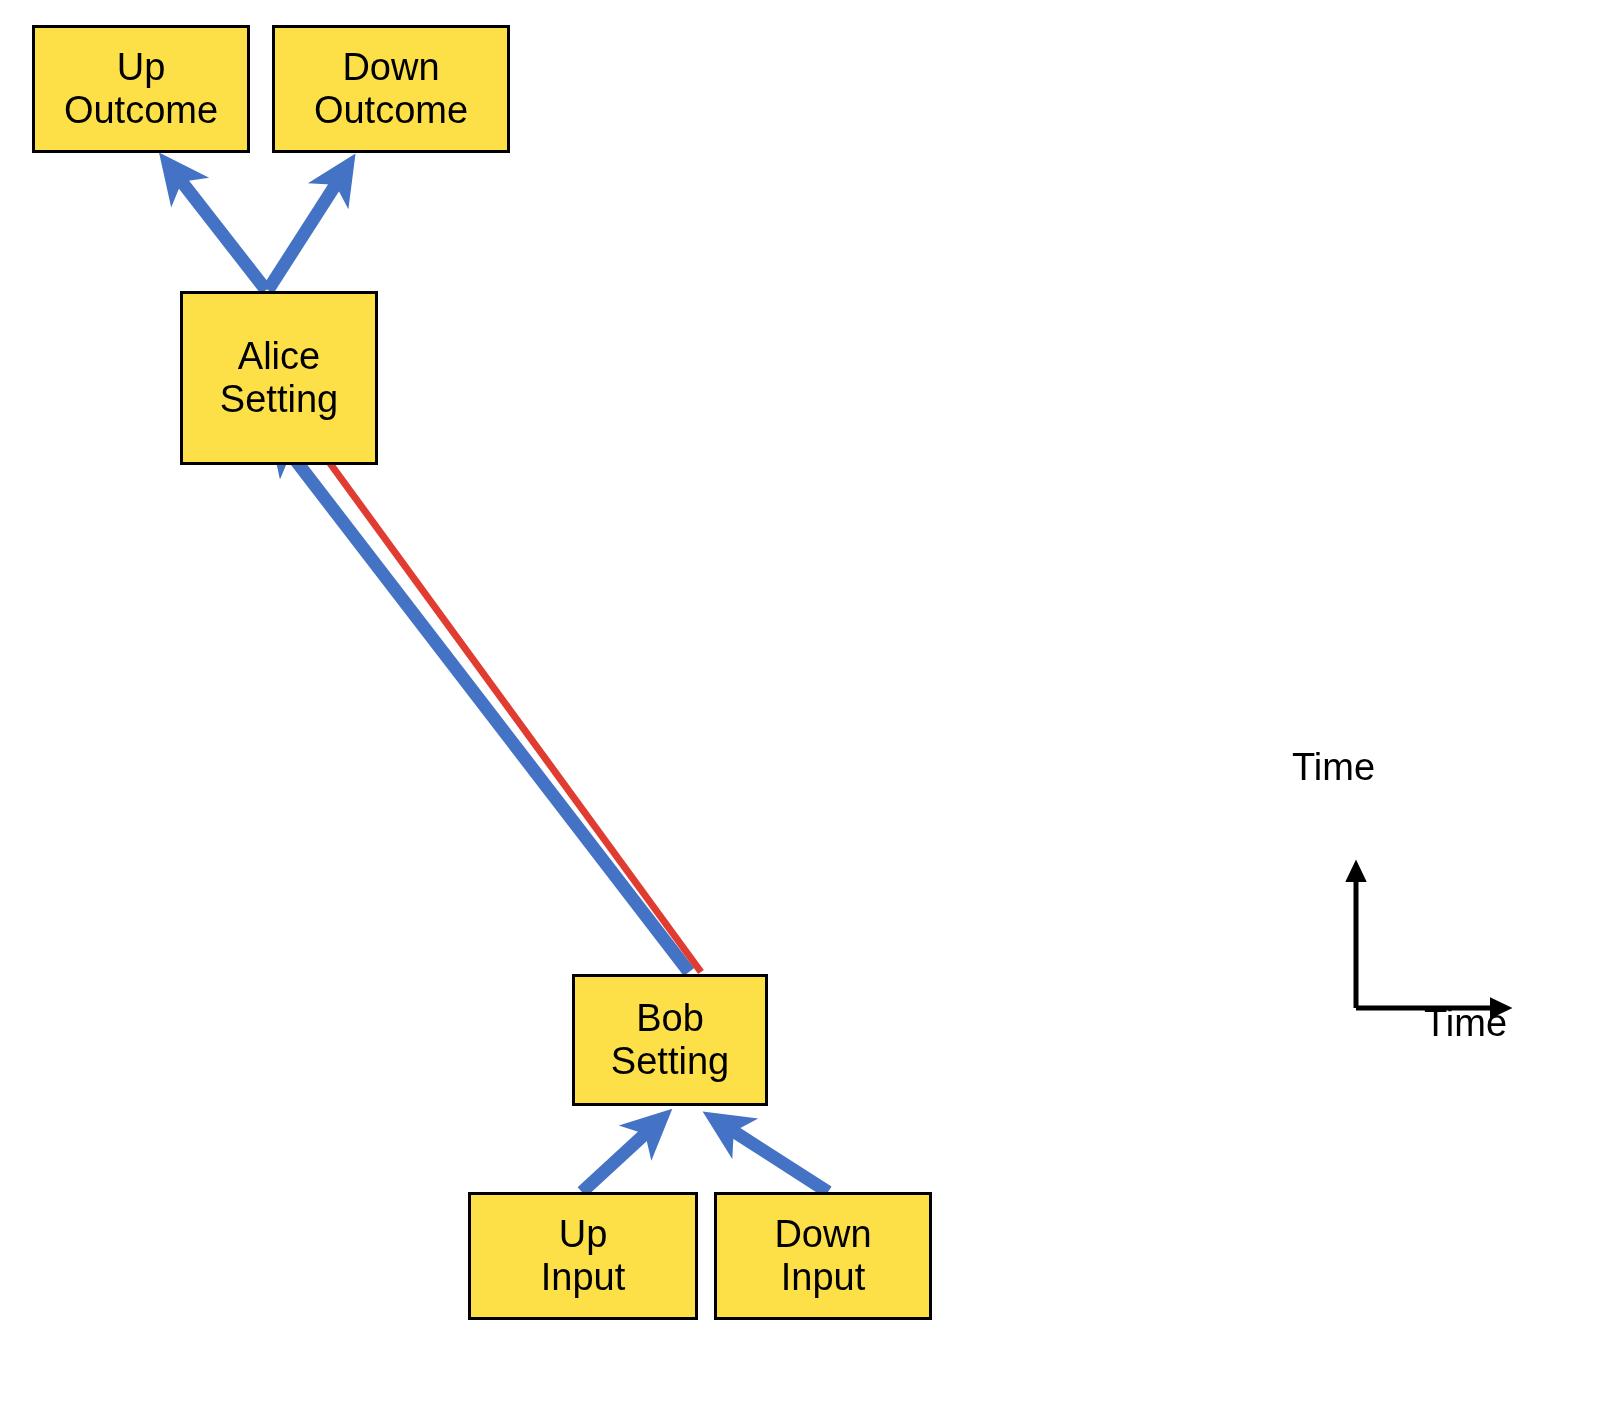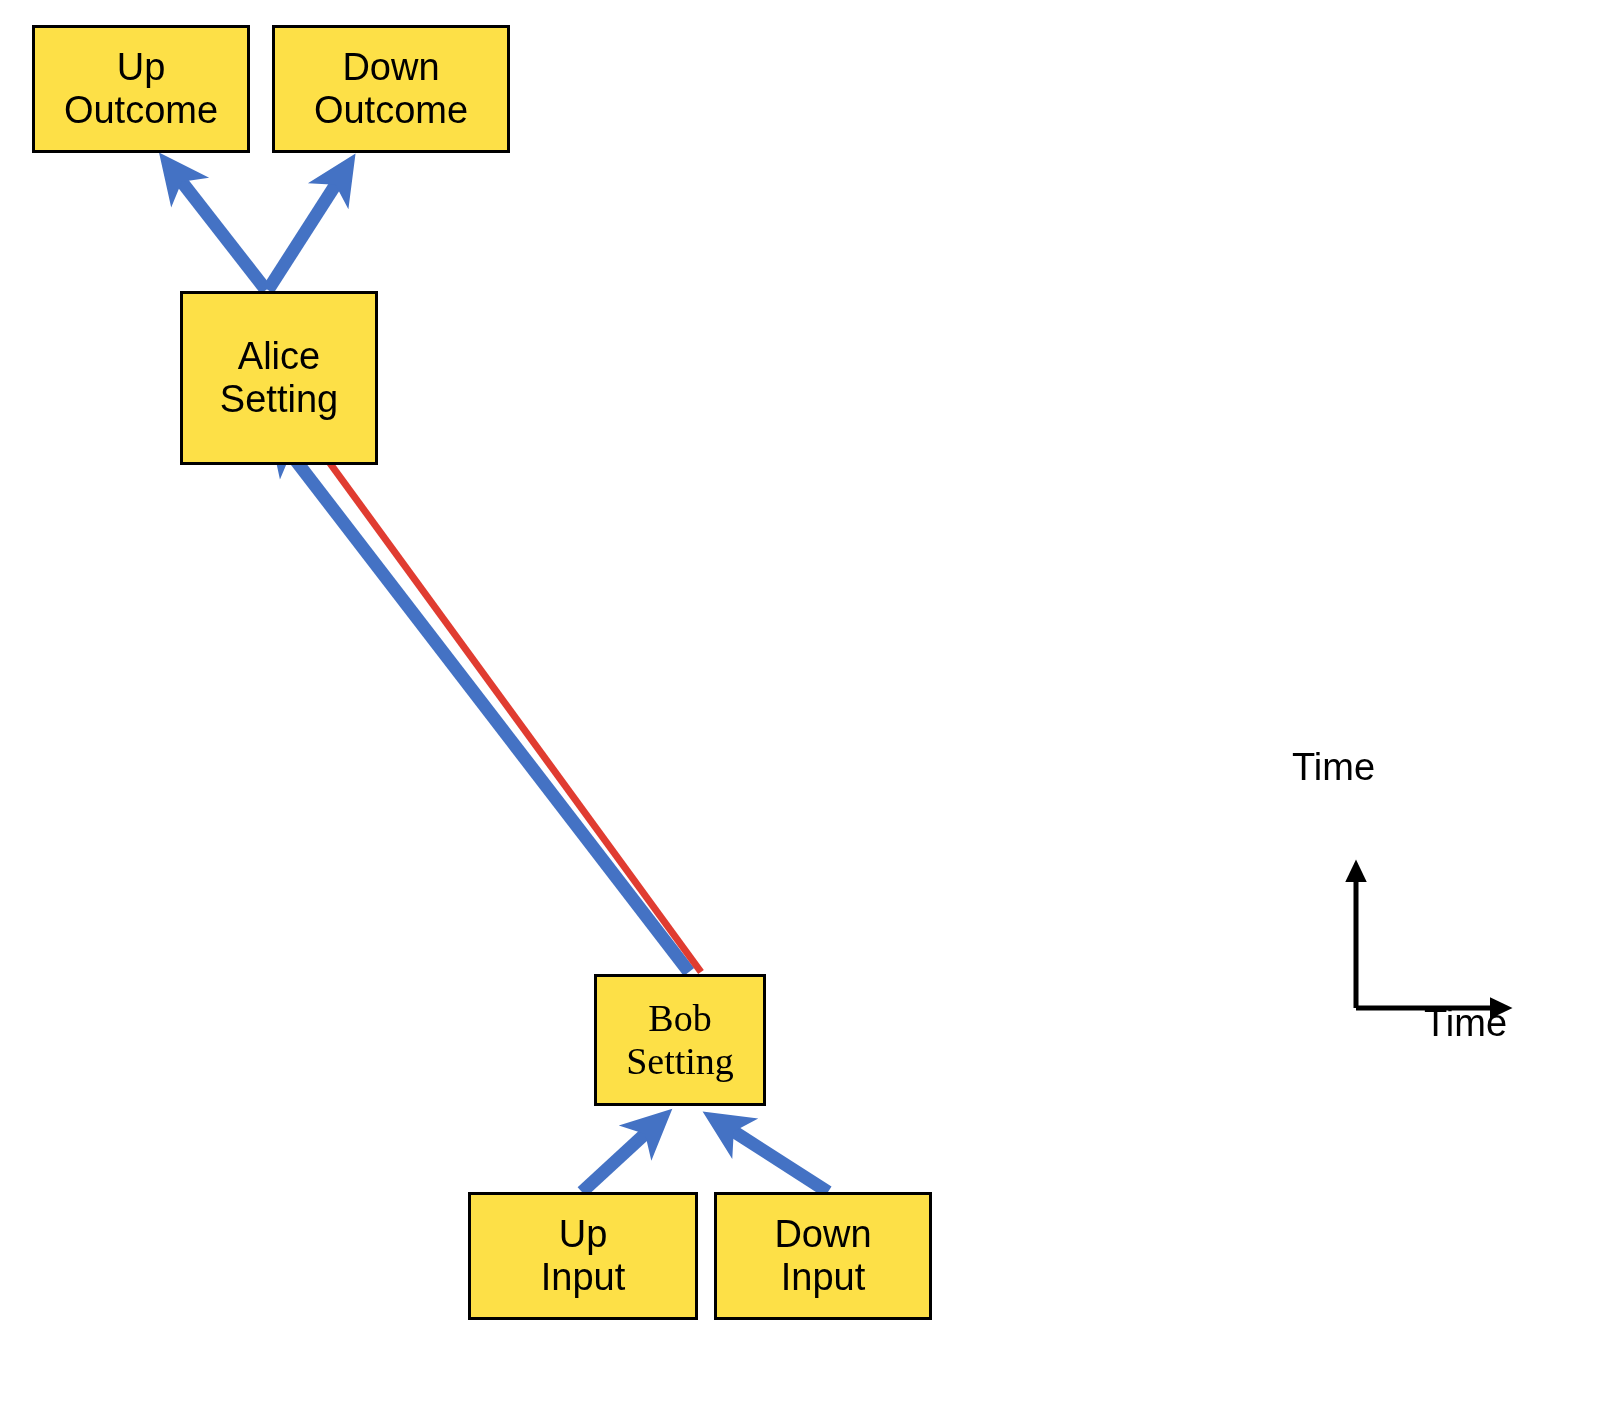--- a/index.html
+++ b/index.html
@@ -98,21 +98,21 @@
   <div class="node" style="left:272px; top:25px; width:238px; height:128px;">
     <span class="l1">Down</span>
     <span class="l2">Outcome</span>
   </div>
 
   <div class="node" style="left:180px; top:291px; width:198px; height:174px;">
     <span class="l1">Alice</span>
     <span class="l2">Setting</span>
   </div>
 
-  <div class="node" style="left:594px; top:974px; width:172px; height:132px;font-family:Liberation Serif, serif;">
+  <div class="node" style="left:572px; top:974px; width:196px; height:132px;">
     <span class="l1">Bob</span>
     <span class="l2">Setting</span>
   </div>
 
   <div class="node" style="left:468px; top:1192px; width:230px; height:128px;">
     <span class="l1">Up</span>
     <span class="l2">Input</span>
   </div>
 
   <div class="node" style="left:714px; top:1192px; width:218px; height:128px;">

